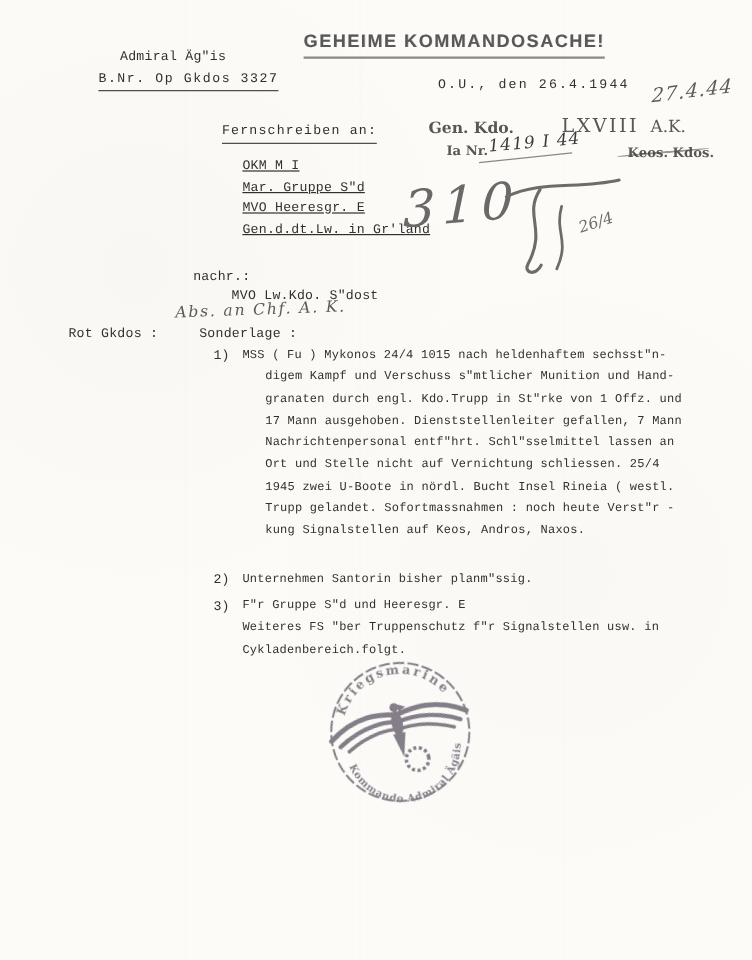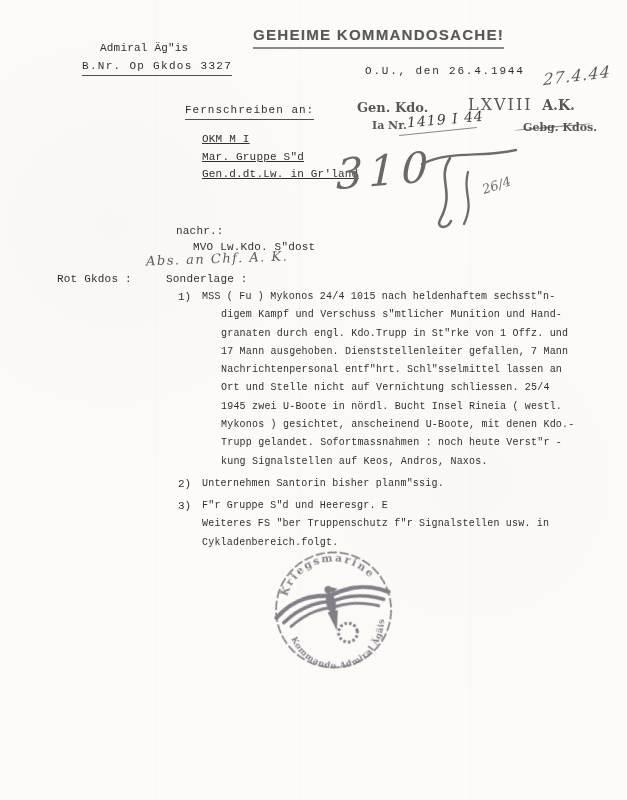--- a/index.html
+++ b/index.html
@@ -38,31 +38,31 @@
   }
   .sender-unit{left:100px; top:41px;}
   .reference{left:82px; top:59px; letter-spacing:1.3px;}
   .place-date{left:365px; top:64px; letter-spacing:1.8px;}
   .hw-date{left:543px; top:66px; font-size:16px; letter-spacing:1px; transform:rotate(-7deg) skewX(-10deg); color:#5e5c5a;}
 
   .gk{position:absolute; color:var(--stamp-ink); opacity:.88; white-space:pre;}
   .gk-unit{left:357px; top:100px; font-size:13px;}
   .gk-corps{left:468px; top:95px;}
   .gk-corps .numeral{font-family:"DejaVu Serif", serif; font-size:16px; letter-spacing:2px; font-weight:normal;}
-  .gk-corps .suffix{font-family:"DejaVu Serif", serif; font-size:14px; font-weight:bold;margin-top:19px;}
+  .gk-corps .suffix{font-family:"DejaVu Serif", serif; font-size:14px; font-weight:normal;margin-top:19px;}
   .gk-registry{left:372px; top:119px; font-size:11px;}
   .gk-regnum{left:407px; top:111px; font-size:14px; color:#3b3b3b; transform:rotate(-5deg); letter-spacing:1px;}
   .gk-regline{position:absolute; left:399px; top:131px; width:78px; border-bottom:1.3px solid rgba(60,60,60,.6); transform:rotate(-6deg);}
   .gk-type{left:523px; top:121px; font-size:11px;}
   .gk-scribble{position:absolute; left:514px; top:126px; width:78px; border-top:2px solid rgba(70,70,70,.55); transform:rotate(-5deg); border-radius:50%;}
 
   .heading{left:185px; top:103px; letter-spacing:1px;}
   .recipients{position:absolute; left:202px; top:131px;}
   .recipients div{font-size:11px; line-height:17.5px; white-space:pre; letter-spacing:0.2px;text-decoration:underline;}
-  .nachr{left:176px; top:224px;}
+  .nachr{left:161px; top:224px;}
   .info-recipient{left:193px; top:240px;}
   .hw-note{left:146px; top:251px; font-size:13px; letter-spacing:1.5px; transform:rotate(-2deg); color:#5e5c5a;}
   .hw-number{left:336px; top:146px; font-size:42px; letter-spacing:6px; transform:rotate(-5deg) skewX(-6deg); color:#6b6968;}
 
   .rot-gkdos{left:57px; top:272px;}
   .subject{left:166px; top:272px;}
 
   .item{position:absolute; left:178px;}
   .item .num{position:absolute; left:0; top:0; font-size:11px; line-height:18.3px; white-space:pre;}
   .item .lines{margin-left:24px;}
@@ -84,27 +84,28 @@
   <div class="t reference u">B.Nr. Op Gkdos 3327</div>
 
   <div class="t place-date">O.U., den 26.4.1944</div>
   <div class="hw hw-date">27.4.44</div>
 
   <div class="gk gk-unit fr">Gen. Kdo.</div>
   <div class="gk gk-corps"><span class="numeral">LXVIII</span> <span class="suffix">A.K.</span></div>
   <div class="gk gk-registry fr">Ia Nr.</div>
   <div class="hw gk-regnum">1419 I 44</div>
   <div class="gk-regline"></div>
-  <div class="gk gk-type fr">Gebg. Kdos.</div>
+  <div class="gk gk-type fr">Keos. Kdos.</div>
   <div class="gk-scribble"></div>
 
   <div class="t heading u">Fernschreiben an:</div>
   <div class="recipients">
     <div>OKM M I</div>
     <div>Mar. Gruppe S"d</div>
+    <div>MVO Heeresgr. E</div>
     <div>Gen.d.dt.Lw. in Gr'land</div>
   </div>
 
   <div class="hw hw-number">310</div>
   <svg style="position:absolute;left:420px;top:148px;" width="110" height="90" viewBox="0 0 110 90">
     <g fill="none" stroke="#6e6c6a" stroke-linecap="round">
       <path d="M2,16 C30,2 62,10 96,2" stroke-width="2.4"></path>
       <path d="M30,10 C16,32 36,42 20,72 C16,80 27,82 31,73" stroke-width="2.6"></path>
       <path d="M48,24 C42,46 55,52 44,76" stroke-width="2.3"></path>
     </g>
@@ -121,21 +122,20 @@
   <div class="item item1">
     <span class="num">1)</span>
     <div class="lines">
       <div>MSS ( Fu ) Mykonos 24/4 1015 nach heldenhaftem sechsst"n-</div>
       <div class="c">digem Kampf und Verschuss s"mtlicher Munition und Hand-</div>
       <div class="c">granaten durch engl. Kdo.Trupp in St"rke von 1 Offz. und</div>
       <div class="c">17 Mann ausgehoben. Dienststellenleiter gefallen, 7 Mann</div>
       <div class="c">Nachrichtenpersonal entf"hrt. Schl"sselmittel lassen an</div>
       <div class="c">Ort und Stelle nicht auf Vernichtung schliessen. 25/4</div>
       <div class="c">1945 zwei U-Boote in nördl. Bucht Insel Rineia ( westl.</div>
-      <div class="c">Mykonos ) gesichtet, anscheinend U-Boote, mit denen Kdo.-</div>
       <div class="c">Trupp gelandet. Sofortmassnahmen : noch heute Verst"r -</div>
       <div class="c">kung Signalstellen auf Keos, Andros, Naxos.</div>
     </div>
   </div>
 
   <div class="item item2">
     <span class="num">2)</span>
     <div class="lines">
       <div>Unternehmen Santorin bisher planm"ssig.</div>
     </div>

